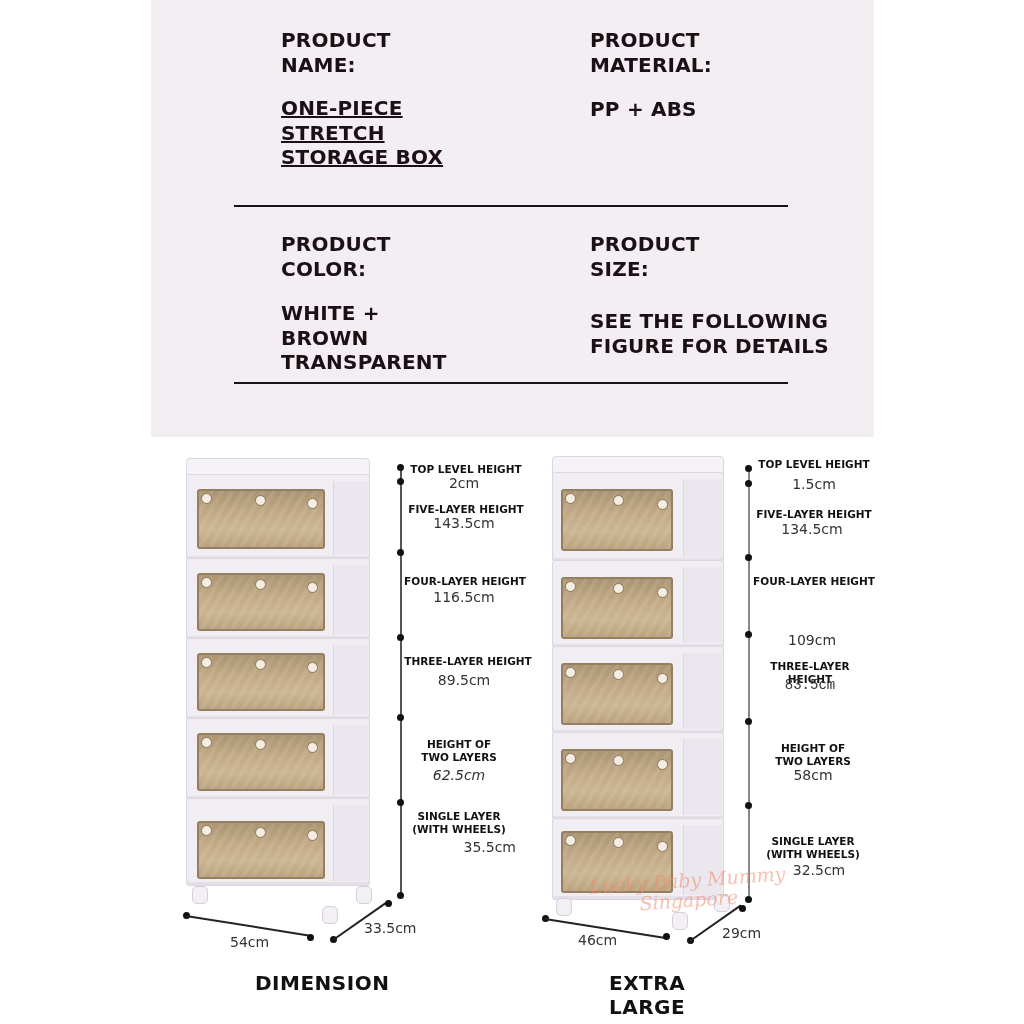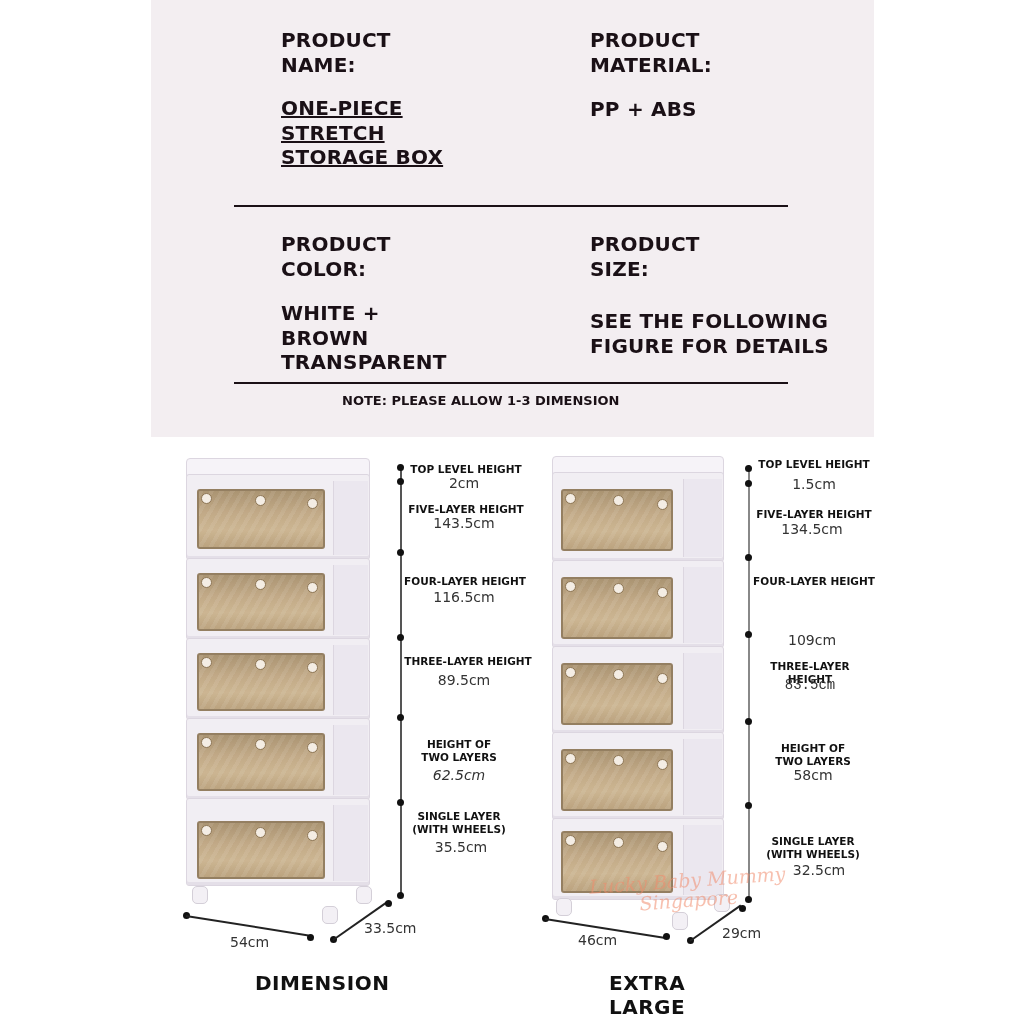--- a/index.html
+++ b/index.html
@@ -52,21 +52,20 @@
 BROWN
 TRANSPARENT</div>
 <div class="lbl" style="left:590px;top:232px;">PRODUCT
 SIZE:</div>
 <div class="lbl" style="left:590px;top:309px;">SEE THE FOLLOWING
 FIGURE FOR DETAILS</div>
 
 <div class="hr" style="left:234px;top:382px;width:554px;"></div>
 
 <div class="note">
-  <div>NOTE: PLEASE ALLOW 1-3 DIMENSION</div>
 </div>
 
 <div class="cabinet" style="left:0;top:0;">
   <div class="topcap" style="left:186px;top:458px;width:182px;height:18px;"></div>
   <div class="box" style="left:186px;top:474px;width:182px;height:84px;">
     <div class="win" style="left:10px;top:14px;width:124px;height:56px;"></div>
     <div class="pin" style="left:14px;top:18px;"></div>
     <div class="pin" style="left:68px;top:20px;"></div>
     <div class="pin" style="left:120px;top:23px;"></div>
     <div class="side" style="left:146px;top:6px;width:34px;height:74px;"></div>
@@ -128,21 +127,21 @@
   <div class="mval" style="left:404px;top:515px;width:120px;">143.5cm</div>
   <div class="mlabel" style="left:400px;top:575px;width:130px;">FOUR-LAYER HEIGHT</div>
   <div class="mval" style="left:404px;top:589px;width:120px;">116.5cm</div>
   <div class="mlabel" style="left:402px;top:655px;width:132px;">THREE-LAYER HEIGHT</div>
   <div class="mval" style="left:404px;top:672px;width:120px;">89.5cm</div>
   <div class="mlabel" style="left:404px;top:738px;width:110px;white-space:pre-line;">HEIGHT OF
 TWO LAYERS</div>
   <div class="mval" style="left:404px;top:767px;width:110px;font-style:italic;">62.5cm</div>
   <div class="mlabel" style="left:404px;top:810px;width:110px;white-space:pre-line;">SINGLE LAYER
 (WITH WHEELS)</div>
-  <div class="mval" style="left:406px;top:839px;width:110px;">35.5cm</div>
+  <div class="mval" style="left:406px;top:839px;width:110px;text-align:right;">35.5cm</div>
 
   <div class="caption" style="left:255px;top:971px;">DIMENSION</div>
 </div>
 
 <div class="cabinet" style="left:0;top:0;">
   <div class="topcap" style="left:552px;top:456px;width:170px;height:18px;"></div>
   <div class="box" style="left:552px;top:472px;width:170px;height:88px;">
     <div class="win" style="left:8px;top:16px;width:108px;height:58px;"></div>
     <div class="pin" style="left:12px;top:20px;"></div>
     <div class="pin" style="left:60px;top:22px;"></div>

